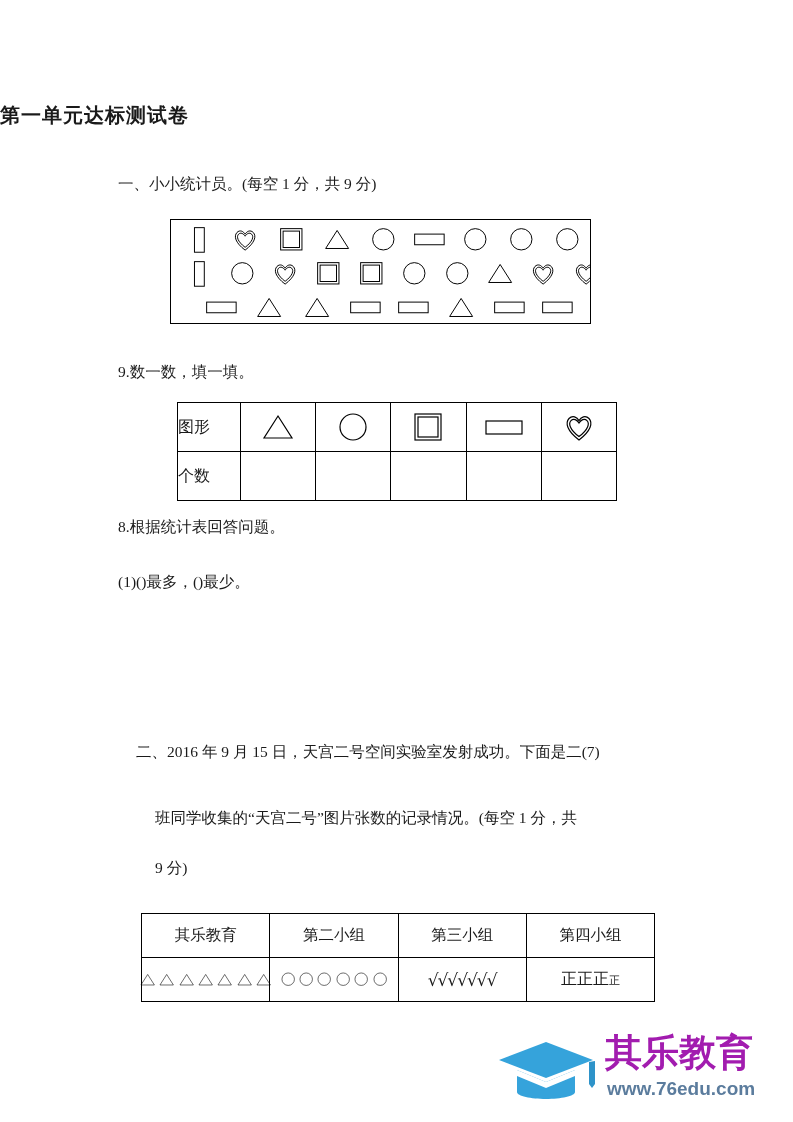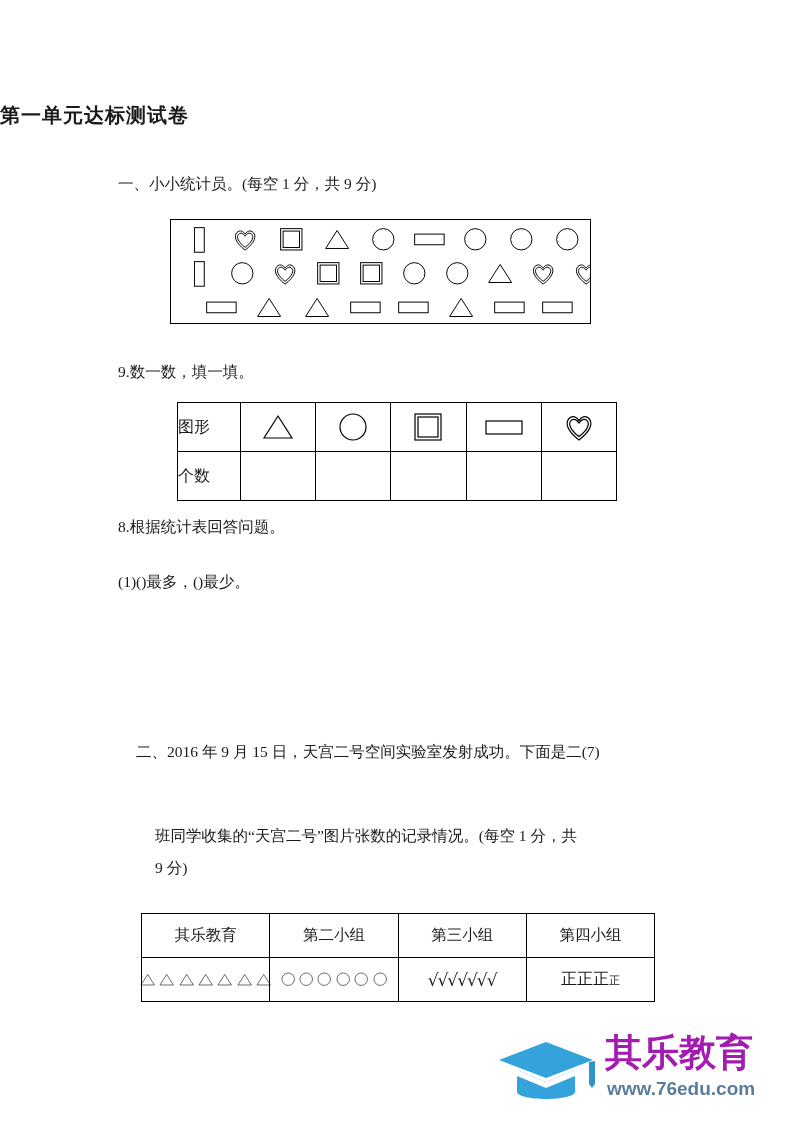--- a/index.html
+++ b/index.html
@@ -407,21 +407,21 @@
     </tr>
   </tbody>
     </table>
 
   <div class="line" style="left:118px; top:515px;">8.根据统计表回答问题。</div>
 
   <div class="line" style="left:118px; top:570px;">(1)()最多，()最少。</div>
 
 
   <div class="line" style="left:118px; top:740px;margin-left:18px;">二、2016 年 9 月 15 日，天宫二号空间实验室发射成功。下面是二(7)</div>
-  <div class="line" style="left:155px; top:824px;">班同学收集的“天宫二号”图片张数的记录情况。(每空 1 分，共</div>
+  <div class="line" style="left:155px; top:806px;">班同学收集的“天宫二号”图片张数的记录情况。(每空 1 分，共</div>
   <div class="line" style="left:155px; top:856px;">9 分)</div>
 
   <table class="group-table">
     <tbody>
         <tr>
       <td>其乐教育</td>
       <td>第二小组</td>
       <td>第三小组</td>
       <td>第四小组</td>
     </tr>

